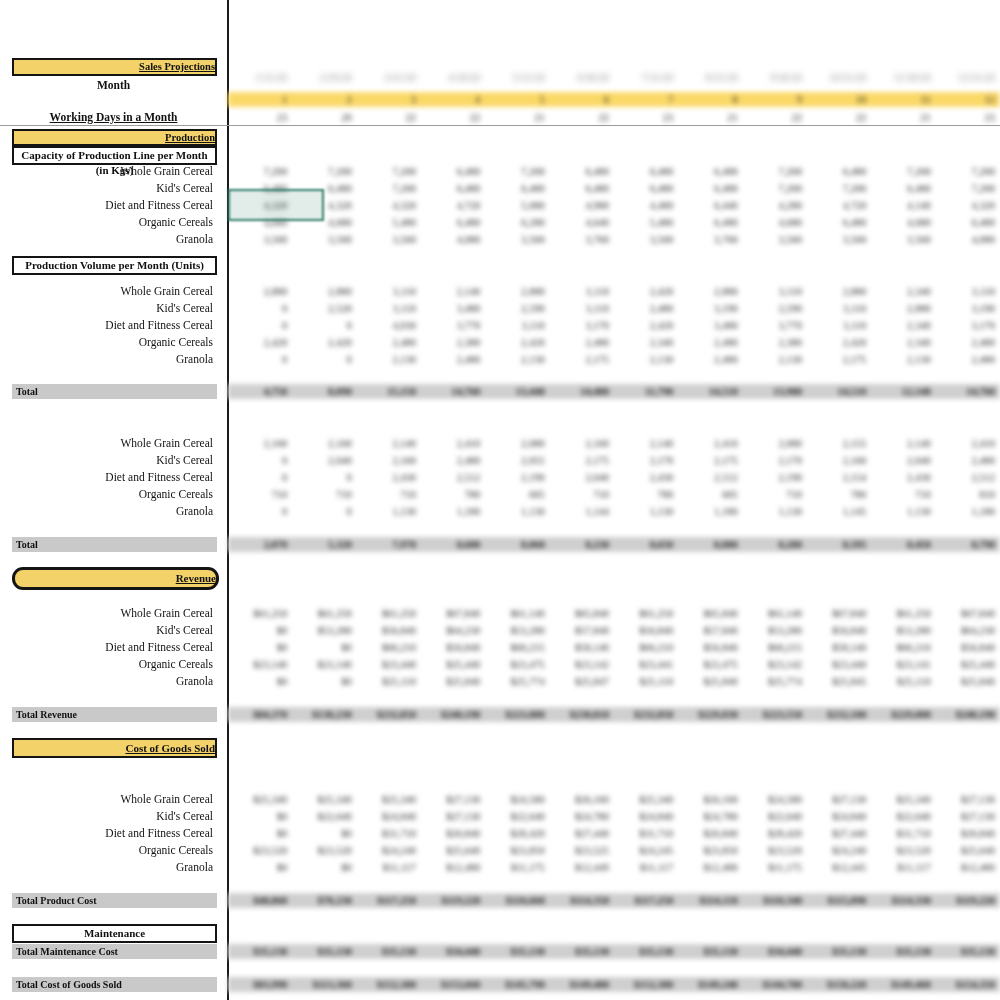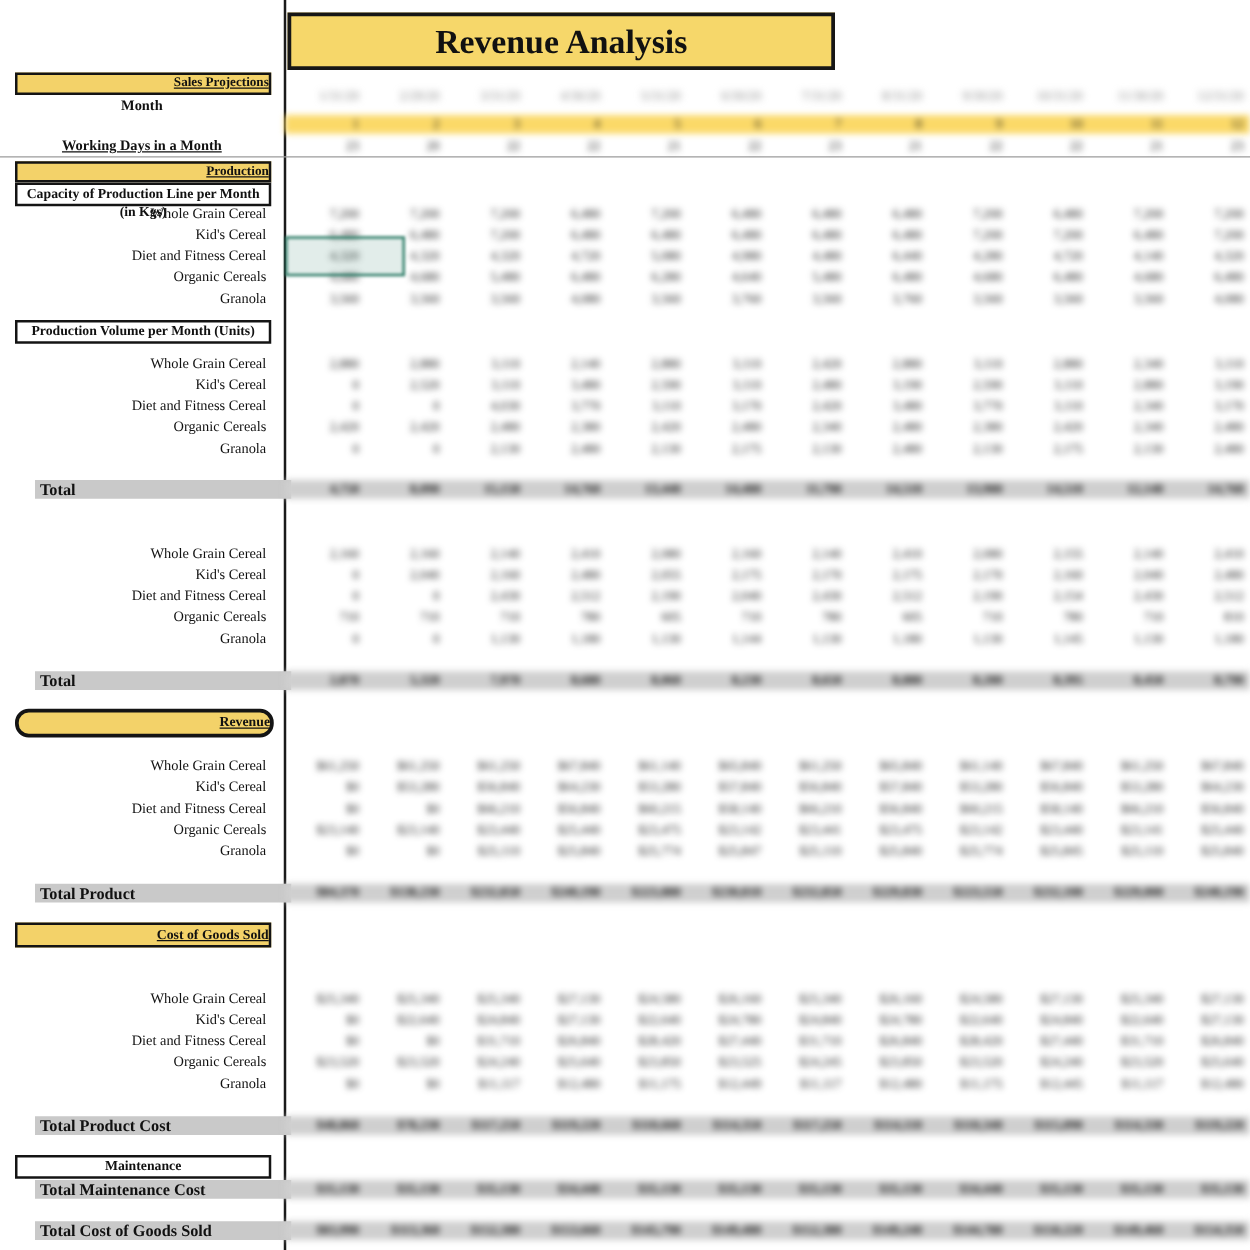--- a/index.html
+++ b/index.html
@@ -8,41 +8,40 @@
   .vline{position:absolute;left:227px;top:0;width:2px;height:1000px;background:#1a1a1a;}
   .hline{position:absolute;left:0;width:1000px;height:1px;background:#9c9c9c;}
   .title{position:absolute;left:230px;top:10px;width:432px;height:40px;background:#F6D76A;
          border:3px solid #161616;text-align:center;font-weight:bold;font-size:27px;line-height:40px;}
   .sbox{position:absolute;left:12px;width:201px;border:2px solid #141414;text-align:center;
         font-weight:bold;font-size:11px;background:#fff;line-height:14px;}
   .sbox.yellow{background:#F3D269;}
   .ul{text-decoration:underline;text-align:right;}
   .scenter{position:absolute;left:0;width:227px;text-align:center;font-weight:bold;font-size:11.5px;}
   .slabel{position:absolute;left:0;width:213px;text-align:right;font-size:11.5px;height:17px;line-height:17px;}
-  .gstrip{position:absolute;left:28px;width:201px;height:15px;background:#C9C9C9;font-weight:bold;
-          font-size:13px;padding-left:4px;line-height:15px;}
+  .gstrip{position:absolute;left:12px;width:201px;height:15px;background:#C9C9C9;font-weight:bold;
+          font-size:10px;padding-left:4px;line-height:15px;}
   .drow{position:absolute;left:228px;width:772px;height:17px;display:grid;
         grid-template-columns:repeat(12,1fr);align-items:center;font-size:10.5px;}
   .drow .cell{text-align:right;padding-right:5px;white-space:nowrap;}
   .band{background:#CFCFCF;font-weight:bold;height:15px;}
   .yellow-band{background:#FBD968;height:15px;}
   .blur{filter:blur(2.4px);color:#222;}
   .blur-more{filter:blur(3.1px);color:#888;}
   .selection{position:absolute;left:228px;top:189px;width:92px;height:28px;
              border:2px solid #2F7D68;background:rgba(47,125,104,0.14);filter:blur(1.3px);}
 </style>
 </head>
 <body>
 
 <div class="sheet">
 
   <div class="vline"></div>
   <div class="hline" style="top:125px"></div>
 
-  <div class="title">Revenue Analysis</div>
 
   <div class="sbox yellow ul" style="top:58px;height:14px;font-size:10.5px;">Sales Projections</div>
   <div class="scenter" style="top:79px;">Month</div>
   <div class="scenter ul" style="top:111px;">Working Days in a Month</div>
 
   <div class="sbox yellow ul" style="top:129px;height:13px;font-size:10.5px;line-height:13px;">Production</div>
   <div class="sbox" style="top:146px;height:15px;line-height:15px;">Capacity of Production Line per Month (in Kgs)</div>
 
   <div class="slabel" style="top:163px">Whole Grain Cereal</div>
   <div class="slabel" style="top:180px">Kid's Cereal</div>
@@ -70,21 +69,21 @@
   <div class="gstrip" style="top:537px">Total</div>
 
   <div class="sbox yellow ul" style="top:567px;height:17px;line-height:17px;border-width:3px;border-radius:11px;">Revenue</div>
 
   <div class="slabel" style="top:605px">Whole Grain Cereal</div>
   <div class="slabel" style="top:622px">Kid's Cereal</div>
   <div class="slabel" style="top:639px">Diet and Fitness Cereal</div>
   <div class="slabel" style="top:656px">Organic Cereals</div>
   <div class="slabel" style="top:673px">Granola</div>
 
-  <div class="gstrip" style="top:707px">Total Product</div>
+  <div class="gstrip" style="top:707px">Total Revenue</div>
 
   <div class="sbox yellow ul" style="top:738px;height:16px;line-height:16px;">Cost of Goods Sold</div>
 
   <div class="slabel" style="top:791px">Whole Grain Cereal</div>
   <div class="slabel" style="top:808px">Kid's Cereal</div>
   <div class="slabel" style="top:825px">Diet and Fitness Cereal</div>
   <div class="slabel" style="top:842px">Organic Cereals</div>
   <div class="slabel" style="top:859px">Granola</div>
 
   <div class="gstrip" style="top:893px">Total Product Cost</div>

